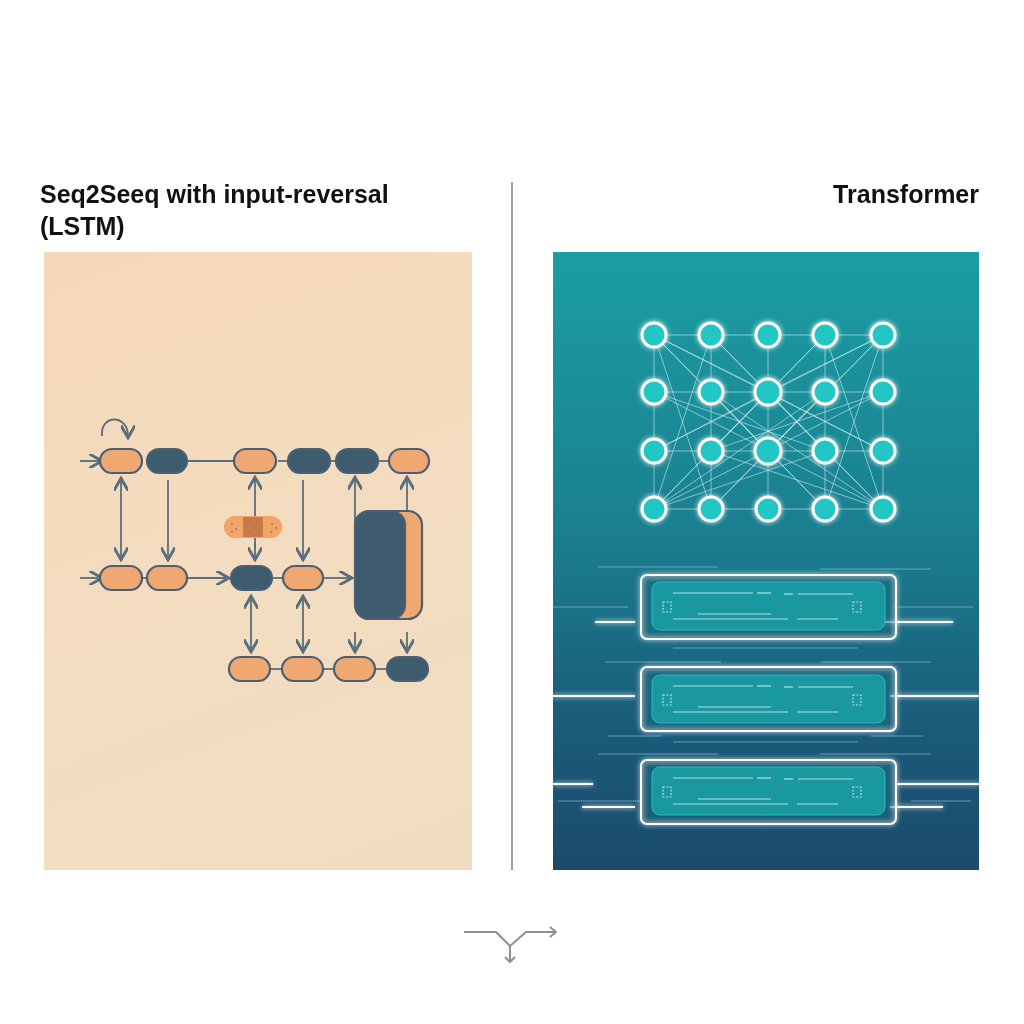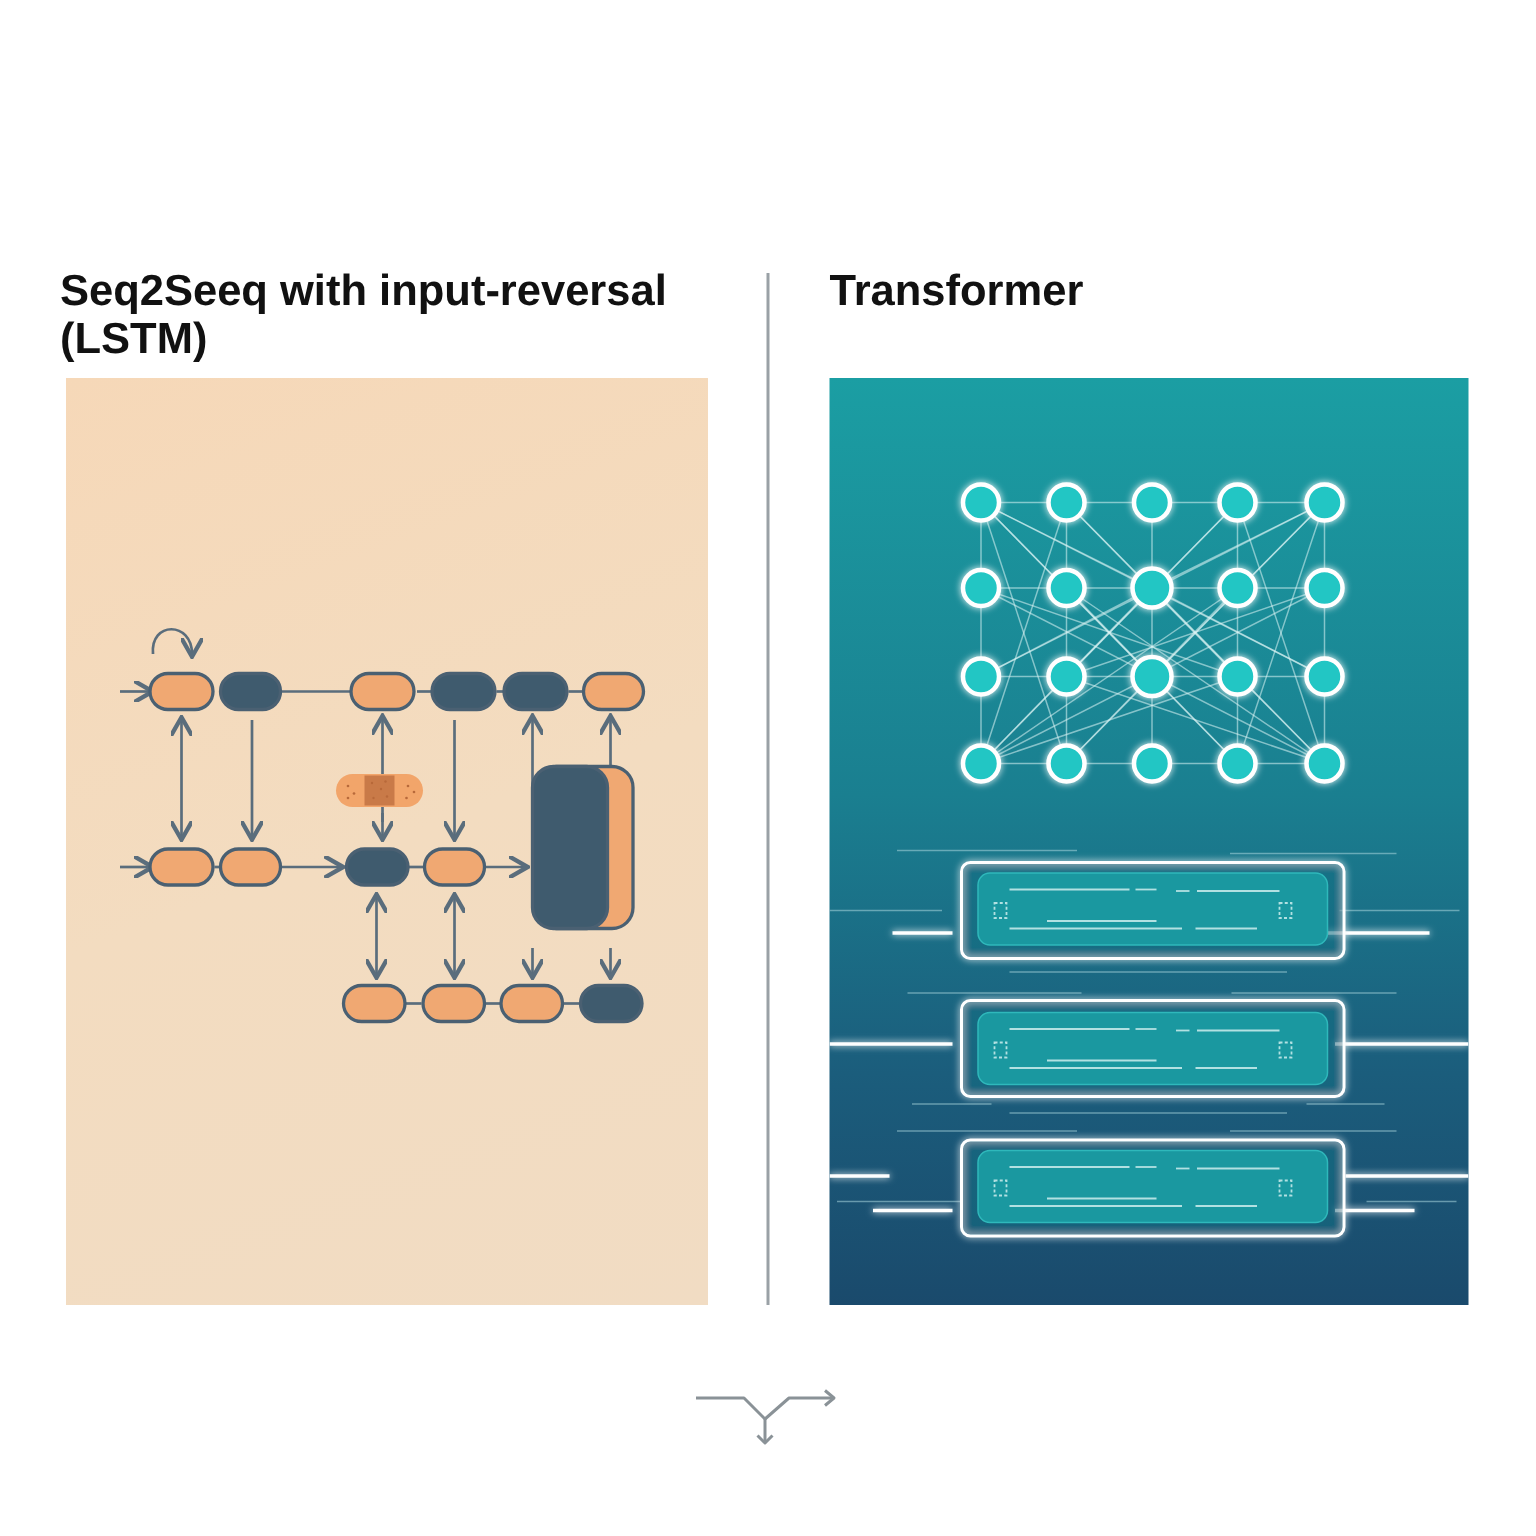--- a/index.html
+++ b/index.html
@@ -1,25 +1,25 @@
 <!DOCTYPE html>
 <html><head>
   <meta charset="utf-8">
   <style>
     html, body { margin: 0; padding: 0; }
     body {
       width: 1024px; height: 1024px; background: #ffffff; position: relative; overflow: hidden;
       font-family: "Liberation Sans", "DejaVu Sans", sans-serif;
     }
     .title {
-      position: absolute; font-weight: bold; color: #111; font-size: 29px; line-height: 32px;
+      position: absolute; font-weight: bold; color: #111; font-size: 25px; line-height: 32px;
       margin: 0;
     }
     #title-left { left: 40px; top: 178px; width: 420px; }
-    #title-right { left: 553px; top: 178px; width: 426px; text-align: left; }
+    #title-right { left: 553px; top: 178px; width: 426px; text-align: right; }
     .divider {
       position: absolute; left: 511px; top: 182px; width: 2px; height: 688px; background: #9aa1a6;
     }
     .panel { position: absolute; }
     #panel-left {
       left: 44px; top: 252px; width: 428px; height: 618px;
       background: linear-gradient(160deg, #f6d8b8 0%, #f3dcc0 50%, #f1dcc3 100%);
     }
     #panel-right {
       left: 553px; top: 252px; width: 426px; height: 618px;

